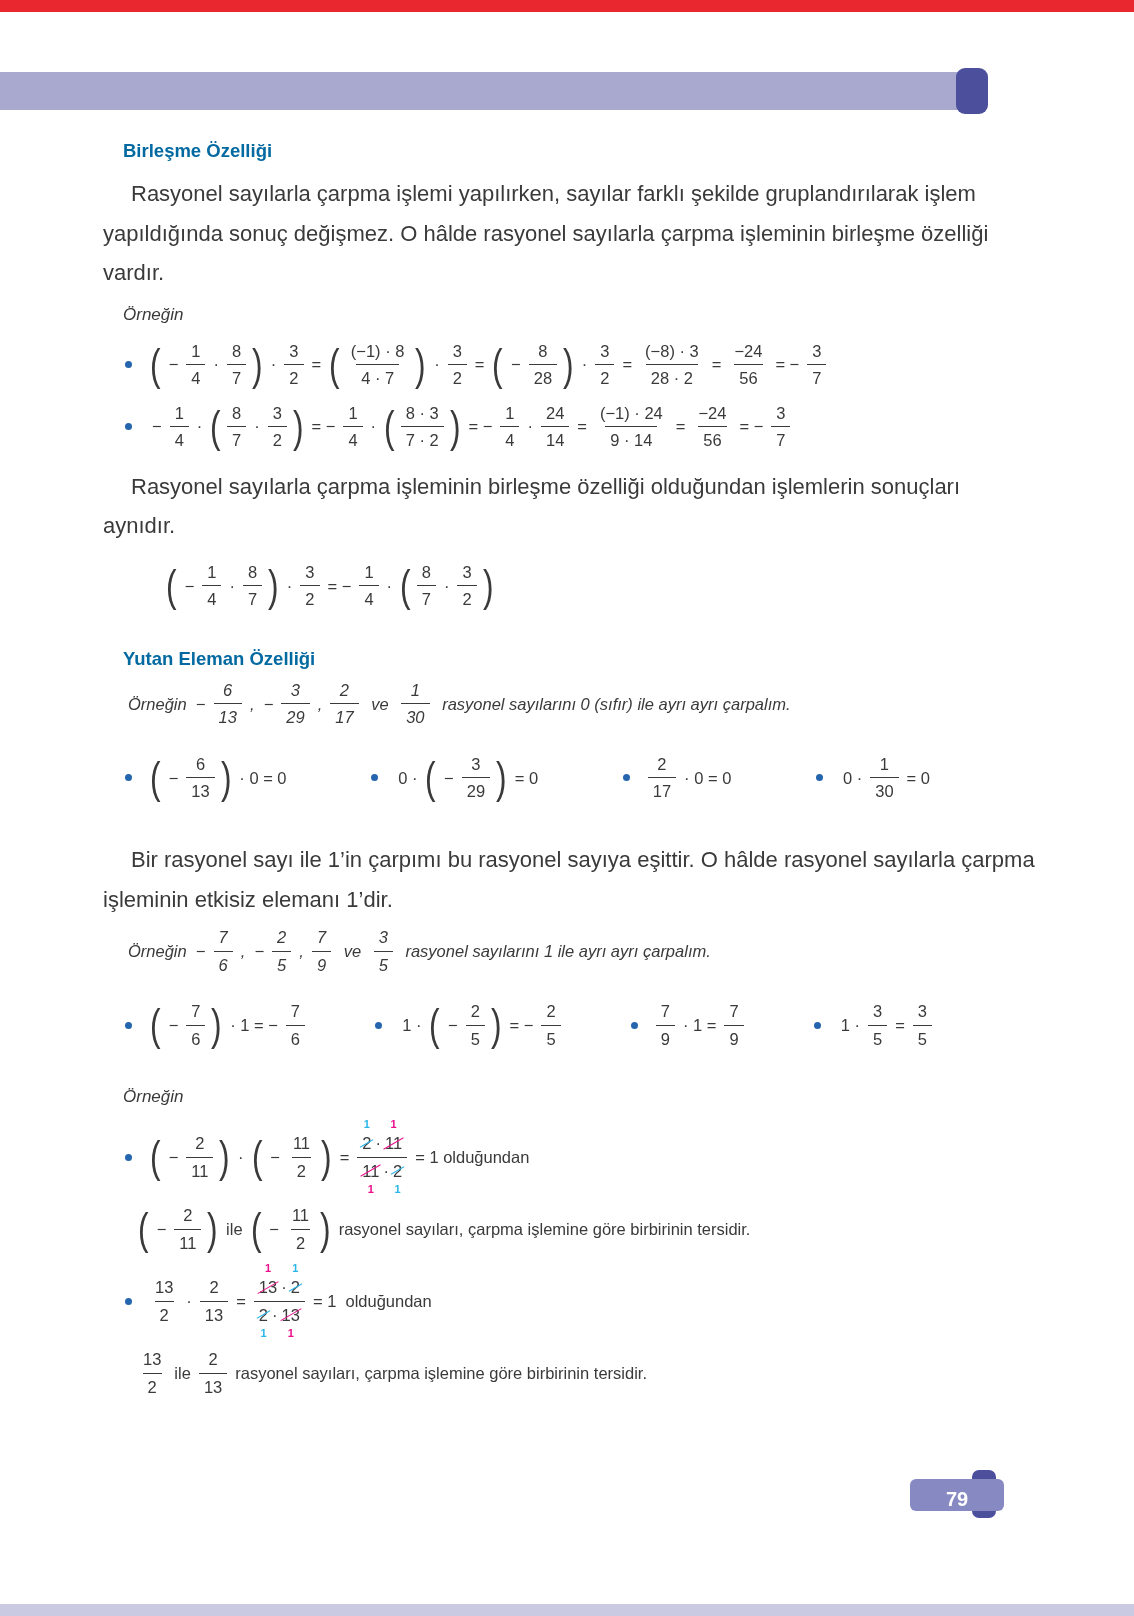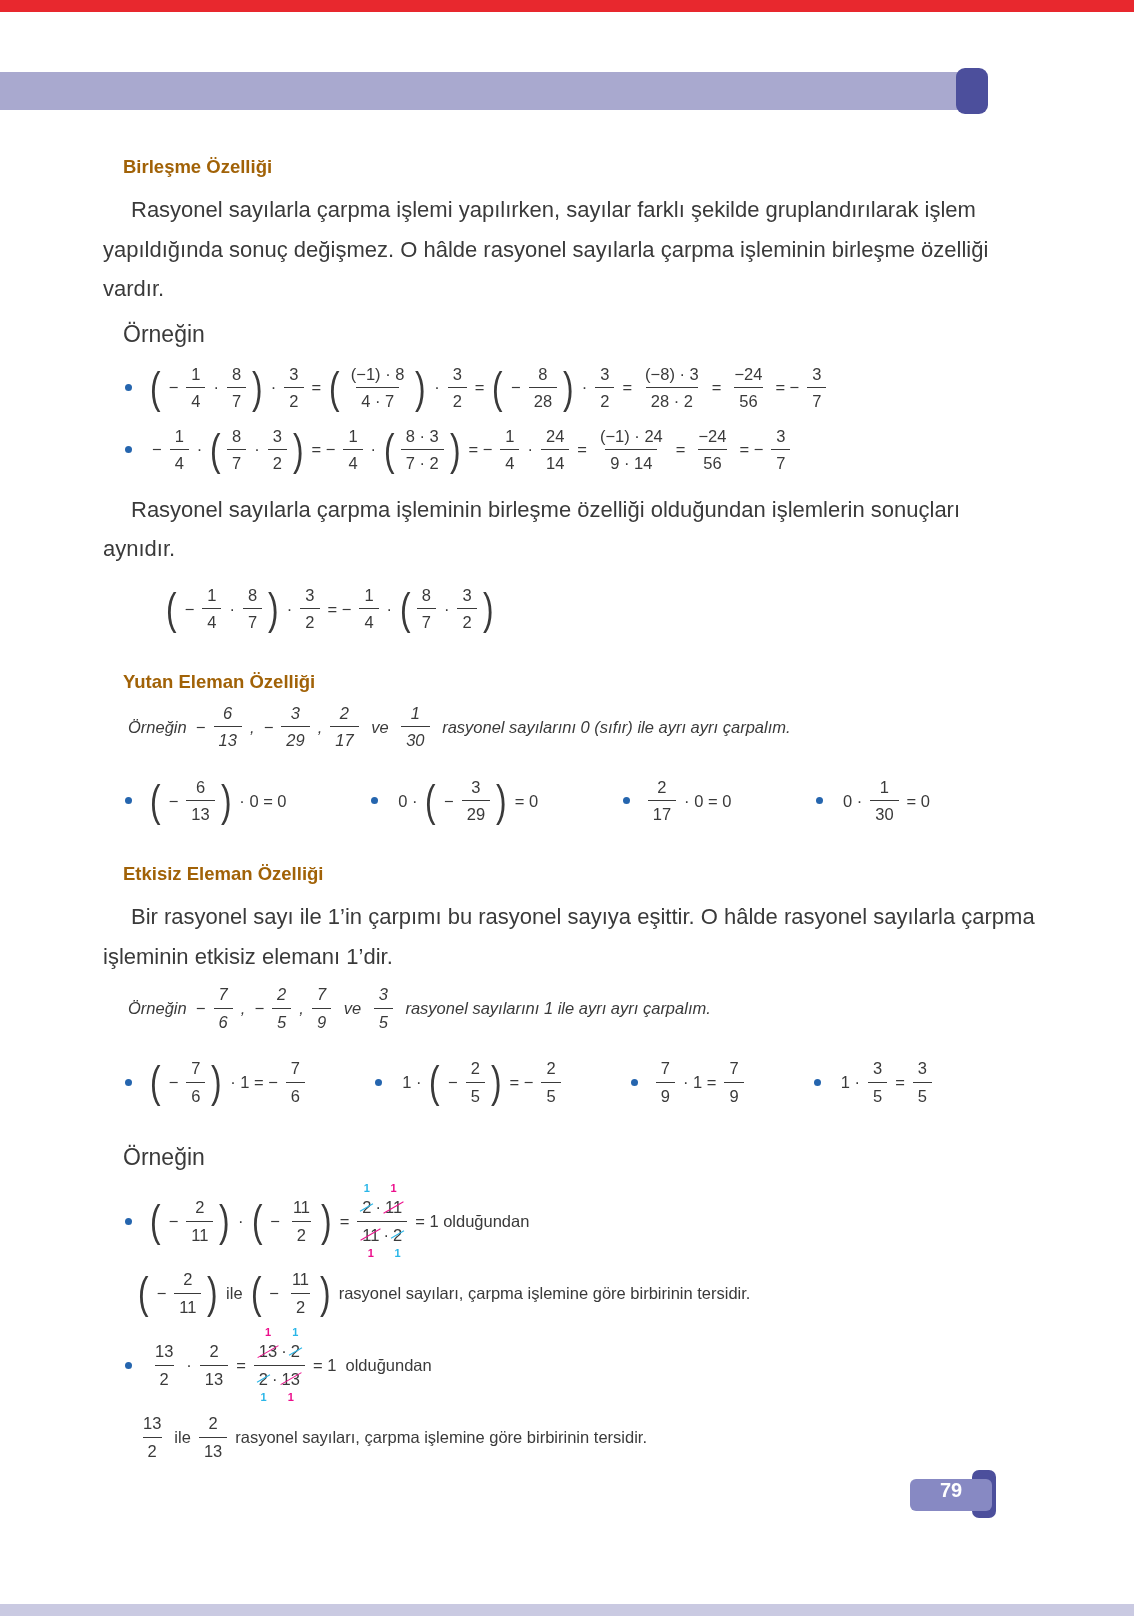--- a/index.html
+++ b/index.html
@@ -6,34 +6,34 @@
   body{
     width:1134px;height:1616px;position:relative;background:#ffffff;
     font-family:"Liberation Sans",sans-serif;color:#3a3a3a;overflow:hidden;
   }
   .top-red{position:absolute;top:0;left:0;width:1134px;height:12px;background:#e8282e;}
   .band{position:absolute;top:72px;left:0;width:962px;height:38px;background:#a9a9cf;}
   .band-cap{position:absolute;top:68px;left:956px;width:32px;height:46px;background:#4c4f9c;border-radius:9px;}
   .bottom-band{position:absolute;bottom:0;left:0;width:1134px;height:12px;background:#cacae2;}
   .badge-dark{position:absolute;top:1470px;left:972px;width:24px;height:48px;background:#4c4f9c;border-radius:7px;}
   .badge{
-    position:absolute;top:1479px;left:910px;width:82px;height:32px;background:#8789c3;border-radius:6px;
-    color:#fff;font-size:20px;font-weight:bold;display:flex;align-items:flex-start;justify-content:center;
+    position:absolute;top:1479px;left:910px;width:94px;height:32px;background:#8789c3;border-radius:6px;
+    color:#fff;font-size:20px;font-weight:bold;display:flex;align-items:flex-end;justify-content:center;
   }
   .content{position:absolute;top:140px;left:95px;width:950px;}
   section{margin-bottom:40px;}
-  h2{color:#a16207;font-size:18.5px;font-weight:bold;margin:16px 0 12px 28px;}
+  h2{color:#0369a1;font-size:18.5px;font-weight:bold;margin:0 0 12px 28px;}
   .para{font-size:22px;line-height:1.8;margin:8px;}
   .indent{text-indent:28px;}
   .mline{display:flex;align-items:center;margin:18px 0 18px 30px;}
   .mline.tall{margin:28px 0 28px 30px;}
   .mline.exline{margin:10px 0 6px 28px;font-style:italic;}
   .nobullet{margin-left:40px;}
   .concl{margin-left:68px;}
-  .examplbl{margin:12px 0 4px 28px;font-size:23px;}
+  .examplbl{margin:12px 0 4px 28px;font-size:17px;font-style:italic;}
   .dot{width:7px;height:7px;border-radius:50%;background:#2565ae;margin-right:15px;flex:none;}
   .math{display:inline-flex;align-items:center;flex-wrap:wrap;font-size:16.5px;row-gap:12px;}
   .mtxt{margin:0 5px;white-space:pre;line-height:1.25;}
   .paren{display:inline-block;font-size:44px;line-height:1;font-weight:400;margin:0 1px;transform:scaleX(.72);color:#3a3a3a;}
   .frac{display:inline-flex;flex-direction:column;align-items:center;margin:0 3px;line-height:1;}
   .fn{padding:0 5px 5px;text-align:center;}
   .fd{padding:5px 5px 0;border-top:1.6px solid #3a3a3a;text-align:center;}
   .frow{display:inline-flex;align-items:center;gap:4px;}
   .cpart{position:relative;display:inline-block;}
   .cpart.cx::before{
@@ -294,21 +294,20 @@
               <span class="fn">1</span>
               <span class="fd">30</span>
             </span>
             <span class="mtxt">= 0</span>
           </span>
       </div>
     </div>
   </section>
 
   <section>
-    <h2>Etkisiz Eleman Özelliği</h2>
     <p class="para indent">Bir rasyonel sayı ile 1’in çarpımı bu rasyonel sayıya eşittir. O hâlde rasyonel sayılarla çarpma işleminin etkisiz elemanı 1’dir.</p>
     <div class="mline exline">
       <span class="math">
           <span class="mtxt">Örneğin  −</span>
           <span class="frac">
             <span class="fn">7</span>
             <span class="fd">6</span>
           </span>
           <span class="mtxt">,  −</span>
           <span class="frac">

